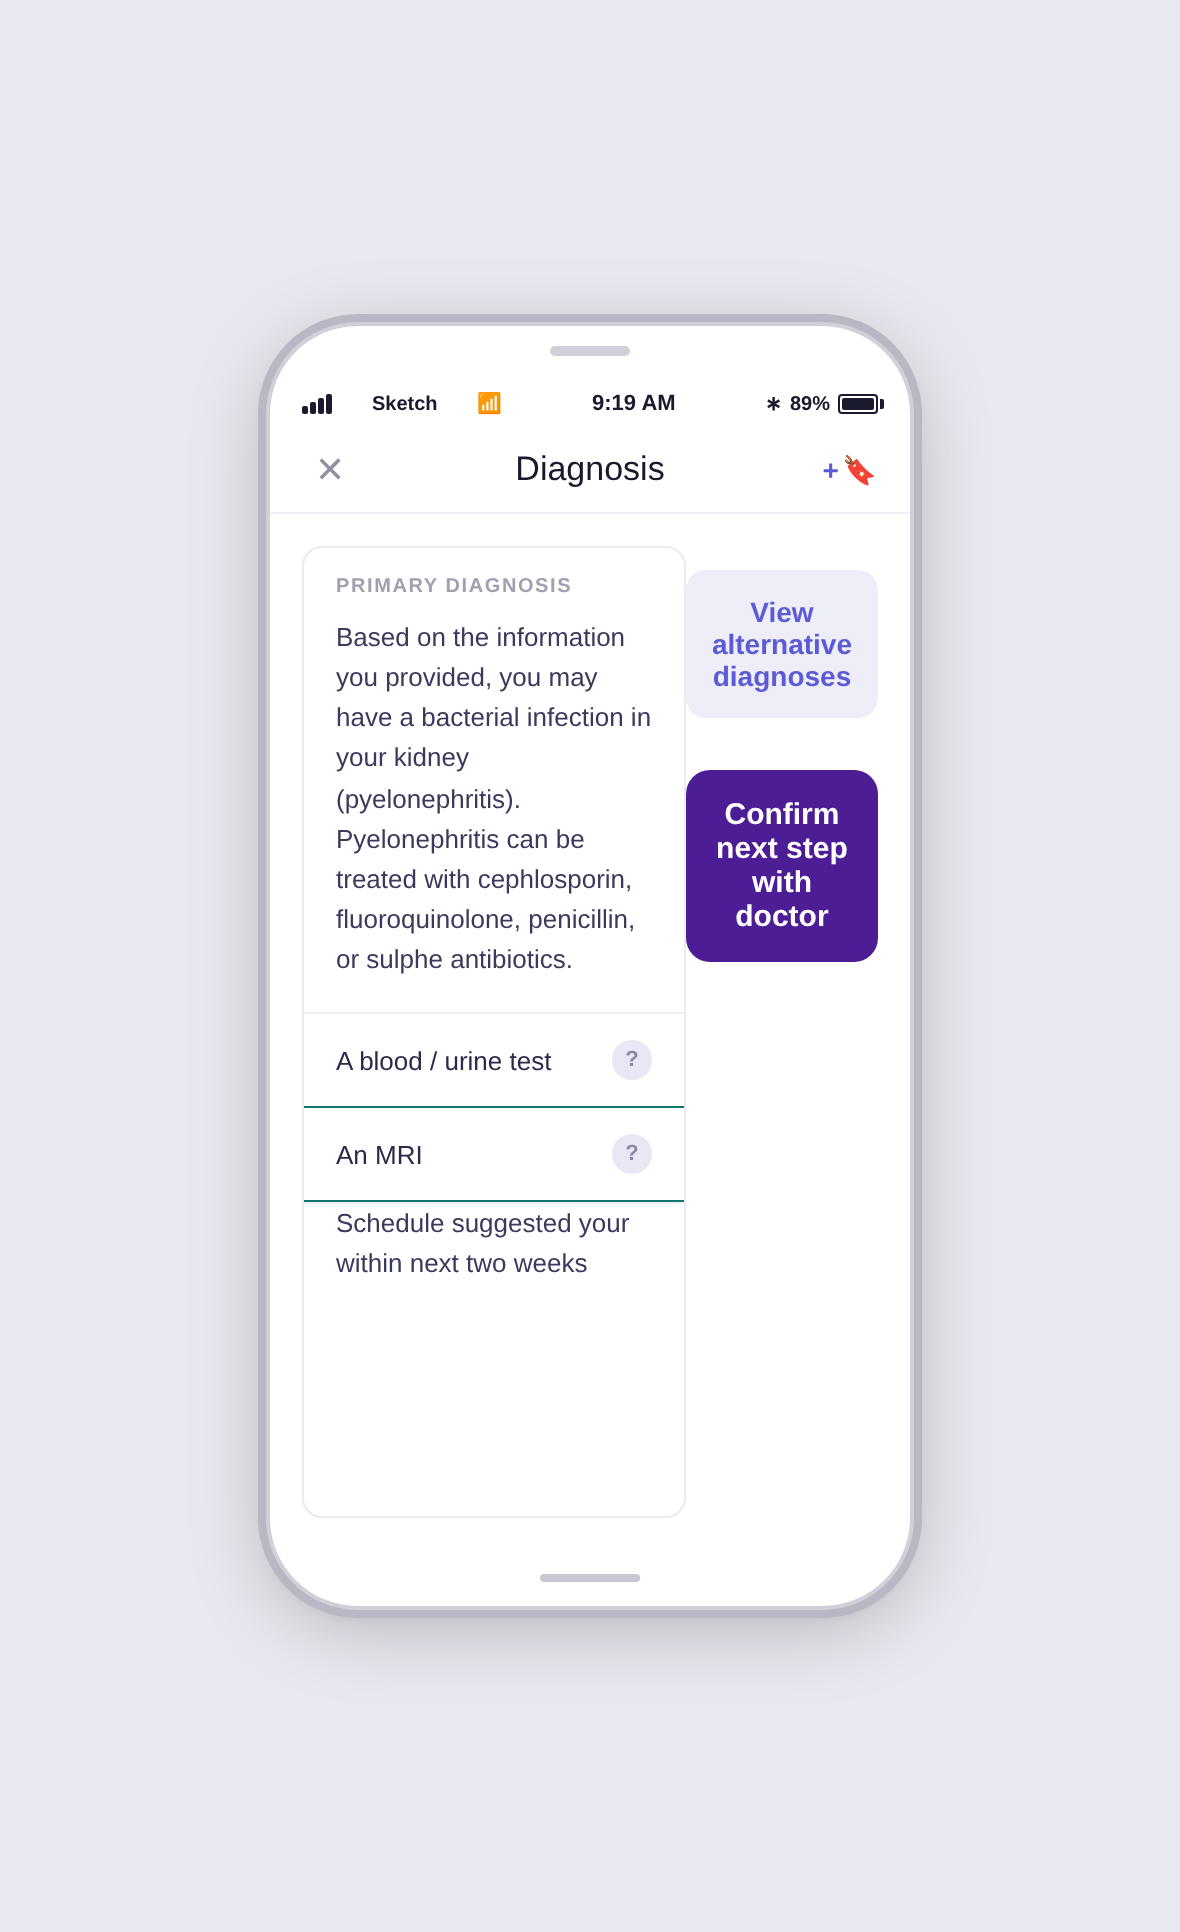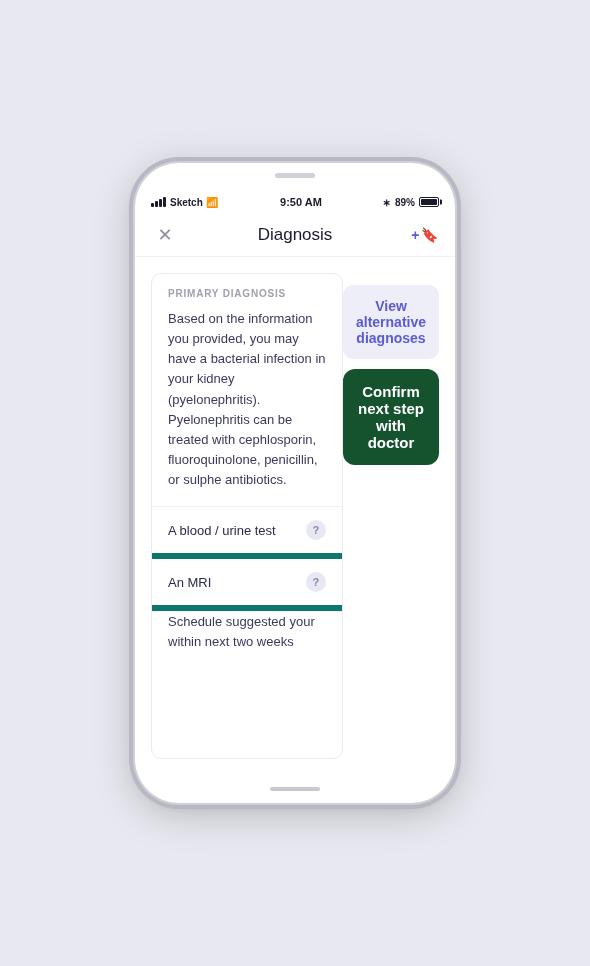--- a/index.html
+++ b/index.html
@@ -78,21 +78,21 @@
       padding: 0 16px;
       display: flex;
       align-items: center;
       justify-content: space-between;
       flex-shrink: 0;
     }
 
     .status-left {
       display: flex;
       align-items: center;
-      gap: 4px;
+      gap: 20px;
       font-size: 10px;
       font-weight: 600;
       color: #1a1a2e;
     }
 
     .signal-bars {
       display: flex;
       align-items: flex-end;
       gap: 1px;
     }
@@ -227,21 +227,21 @@
       height: 1px;
       background: #f0f0f4;
       margin: 0;
     }
 
     .test-item {
       display: flex;
       align-items: center;
       justify-content: space-between;
       padding: 13px 16px;
-      border-bottom: 6px solid #0f766e;
+      border-bottom: 1px solid #0f766e;
     }
 
     .test-item:last-child {
       border-bottom: none;
     }
 
     .test-name {
       font-size: 13px;
       color: #2a2a4a;
     }
@@ -266,40 +266,40 @@
       color: #3a3a5c;
       line-height: 1.5;
       padding: 0 16px 16px;
     }
 
     
     .action-area {
       padding: 12px 0 0;
       display: flex;
       flex-direction: column;
-      gap: 10px;
+      gap: 26px;
     }
 
     .btn-secondary {
       width: 100%;
       padding: 13px;
       background: #eeeef8;
       border: none;
       border-radius: 10px;
       color: #5b5bd6;
       font-size: 14px;
       font-weight: 600;
       cursor: pointer;
       text-align: center;
     }
 
     .btn-primary {
       width: 100%;
       padding: 14px;
-      background: #14532d;
+      background: #4c1d95;
       border: none;
       border-radius: 12px;
       color: #ffffff;
       font-size: 15px;
       font-weight: 600;
       cursor: pointer;
       text-align: center;
     }
 
     
@@ -331,21 +331,21 @@
     <div class="status-left">
       <div class="signal-bars">
         <span style="height:4px"></span>
         <span style="height:6px"></span>
         <span style="height:8px"></span>
         <span style="height:10px"></span>
       </div>
       <span>Sketch</span>
       <span style="font-size:10px;">📶</span>
     </div>
-    <div class="status-center">9:50 AM</div>
+    <div class="status-center">9:19 AM</div>
     <div class="status-right">
       <span>∗</span>
       <span>89%</span>
       <div class="battery">
         <div class="battery-fill"></div>
       </div>
     </div>
   </div>
 
   <div class="nav-bar">

